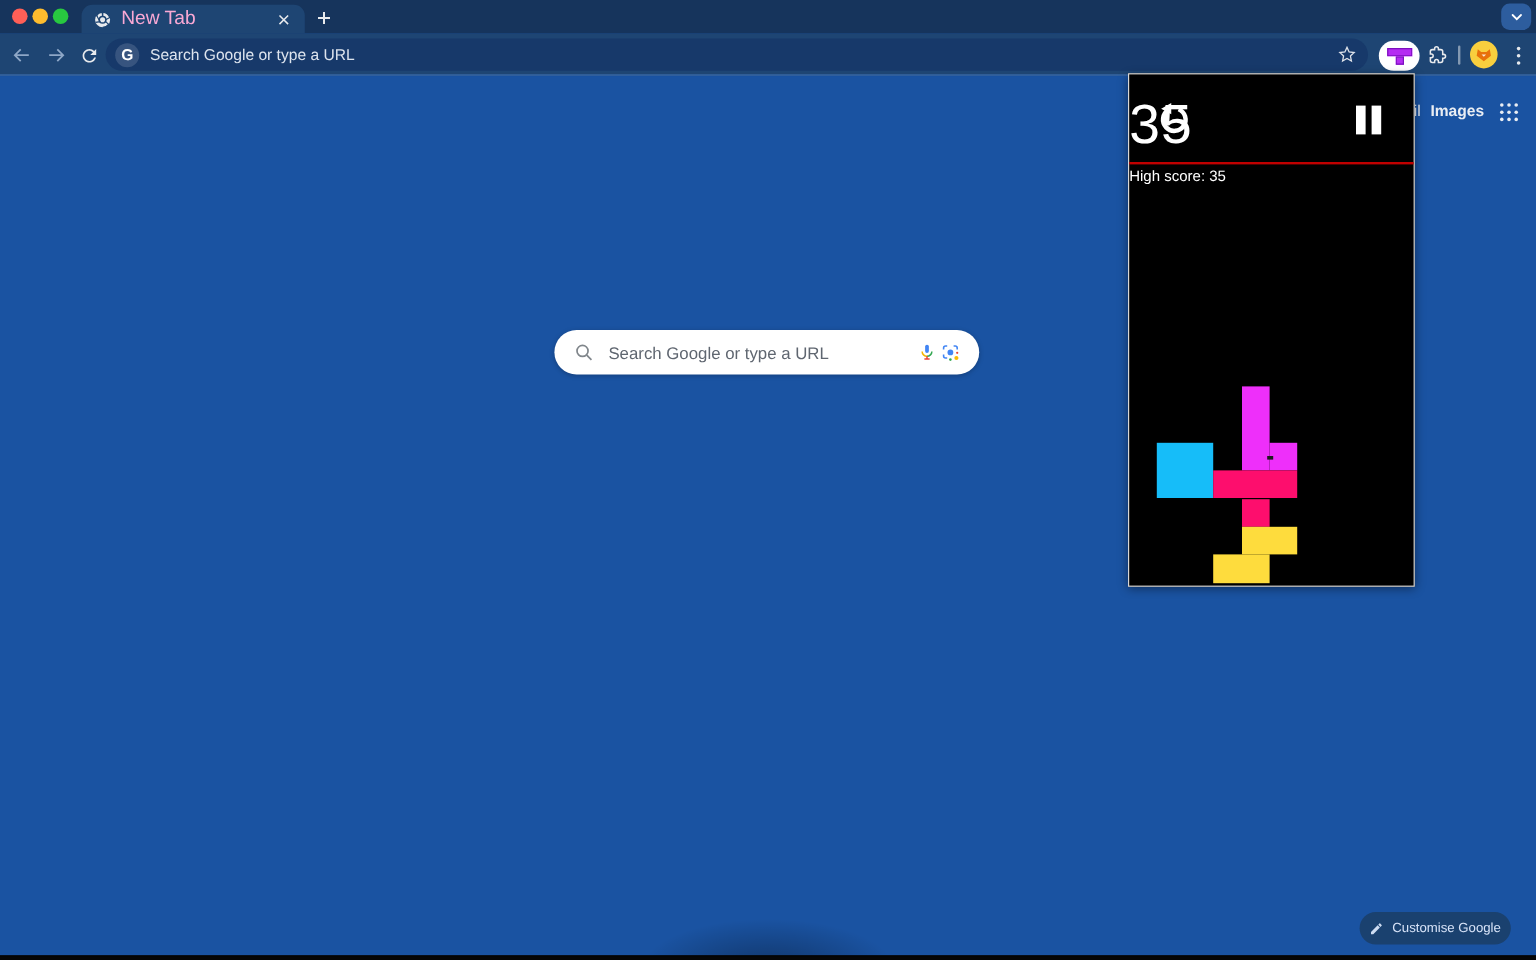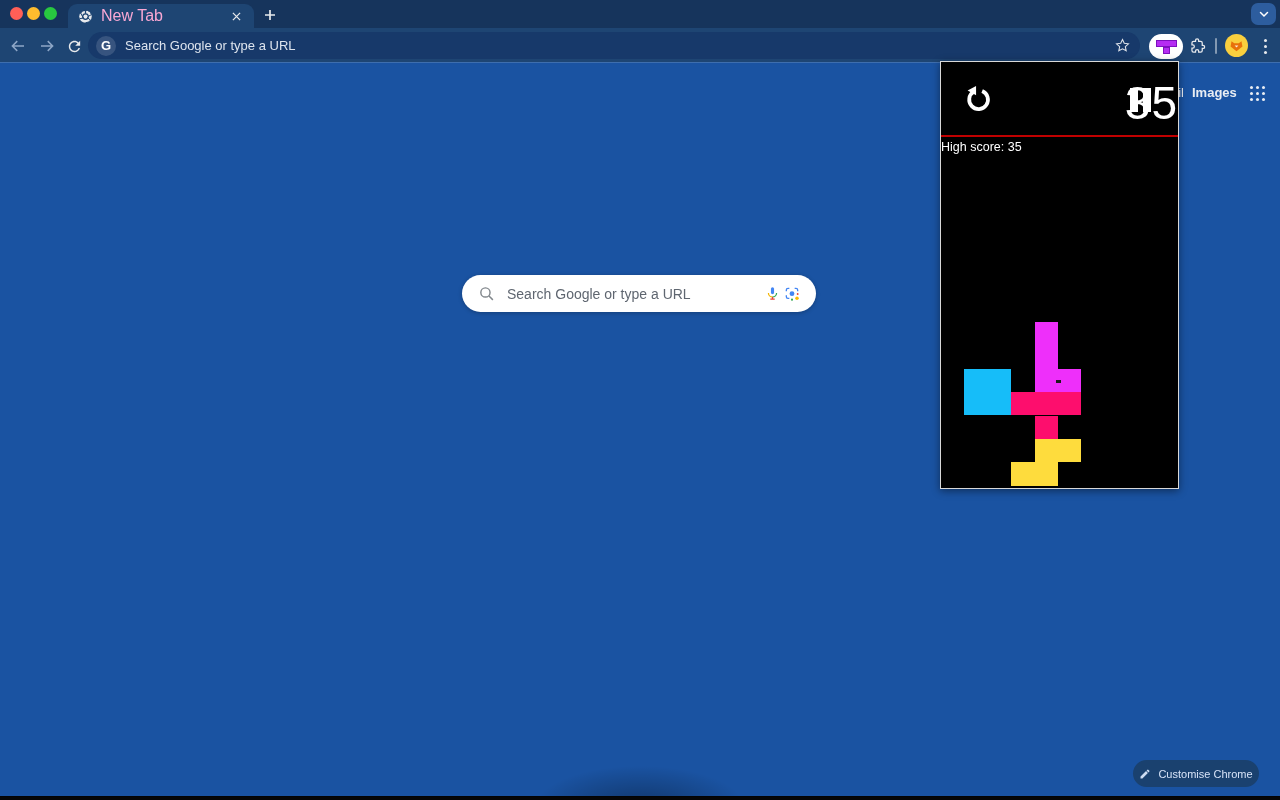--- a/index.html
+++ b/index.html
@@ -71,21 +71,21 @@
                      background:radial-gradient(ellipse at 50% 100%, rgba(0,0,0,0.35) 0%, rgba(0,0,0,0) 68%); }
   .bottom-strip { position:absolute; left:0; bottom:0; width:1280px; height:4px; background:#060606;
                   border-top:1px solid rgba(0,0,0,0.4); }
 
   
   .game-popup { position:absolute; left:940px; top:61px; width:239px; height:428px; background:#000;
                 border:1px solid #d8d8d8; box-shadow:0 2px 8px rgba(0,0,0,0.45); z-index:50; }
   .game-header { position:absolute; left:0; top:0; width:100%; height:73px; }
   .game-restart { position:absolute; left:20px; top:21px; width:32px; height:32px;
                   display:flex; align-items:center; justify-content:center; }
-  .game-score { position:absolute; left:0; top:14px; width:100%; text-align:right;
+  .game-score { position:absolute; left:0; top:14px; width:100%; text-align:left;
                 color:#fff; font-size:46px; font-weight:400; letter-spacing:1px; }
   .game-pause { position:absolute; right:27px; top:26px; width:21px; height:24px;
                 display:flex; justify-content:space-between; }
   .game-pause .bar { width:8px; height:24px; background:#fff; }
   .game-redline { position:absolute; left:0; top:73px; width:100%; height:2px; background:#c00000; }
   .game-highscore { position:absolute; left:0; top:78px; width:100%; text-align:left;
                     color:#fff; font-size:12.5px; }
   .game-board { position:absolute; left:0; top:0; width:237px; height:426px; }
   .block { position:absolute; }
 </style>
@@ -212,21 +212,21 @@
         <circle cx="12" cy="20.5" r="1.6" fill="#34a853"></circle>
         <circle cx="20.5" cy="12" r="1.4" fill="#ea4335"></circle>
       </svg>
     </span>
   </div>
 
   <div class="customise">
     <svg width="12" height="12" viewBox="0 0 24 24">
       <path d="M3 17.2 V21 h3.8 L17.8 9.9 l-3.7-3.7 L3 17.2z M20.7 7 a1 1 0 0 0 0-1.4 l-2.3-2.3 a1 1 0 0 0 -1.4 0 l-1.8 1.8 3.7 3.7 L20.7 7z" fill="#cddcf2"></path>
     </svg>
-    <span>Customise Chrome</span>
+    <span>Customise Google</span>
   </div>
 
   <div class="bottom-vignette"></div>
 </div>
 
 <div class="bottom-strip"></div>
 
 <div class="game-popup">
   <div class="game-board">
       <div class="block" style="left: 23.4px; top: 306.7px; width: 46.8px; height: 46.8px; background: rgb(22, 189, 249);"></div>

